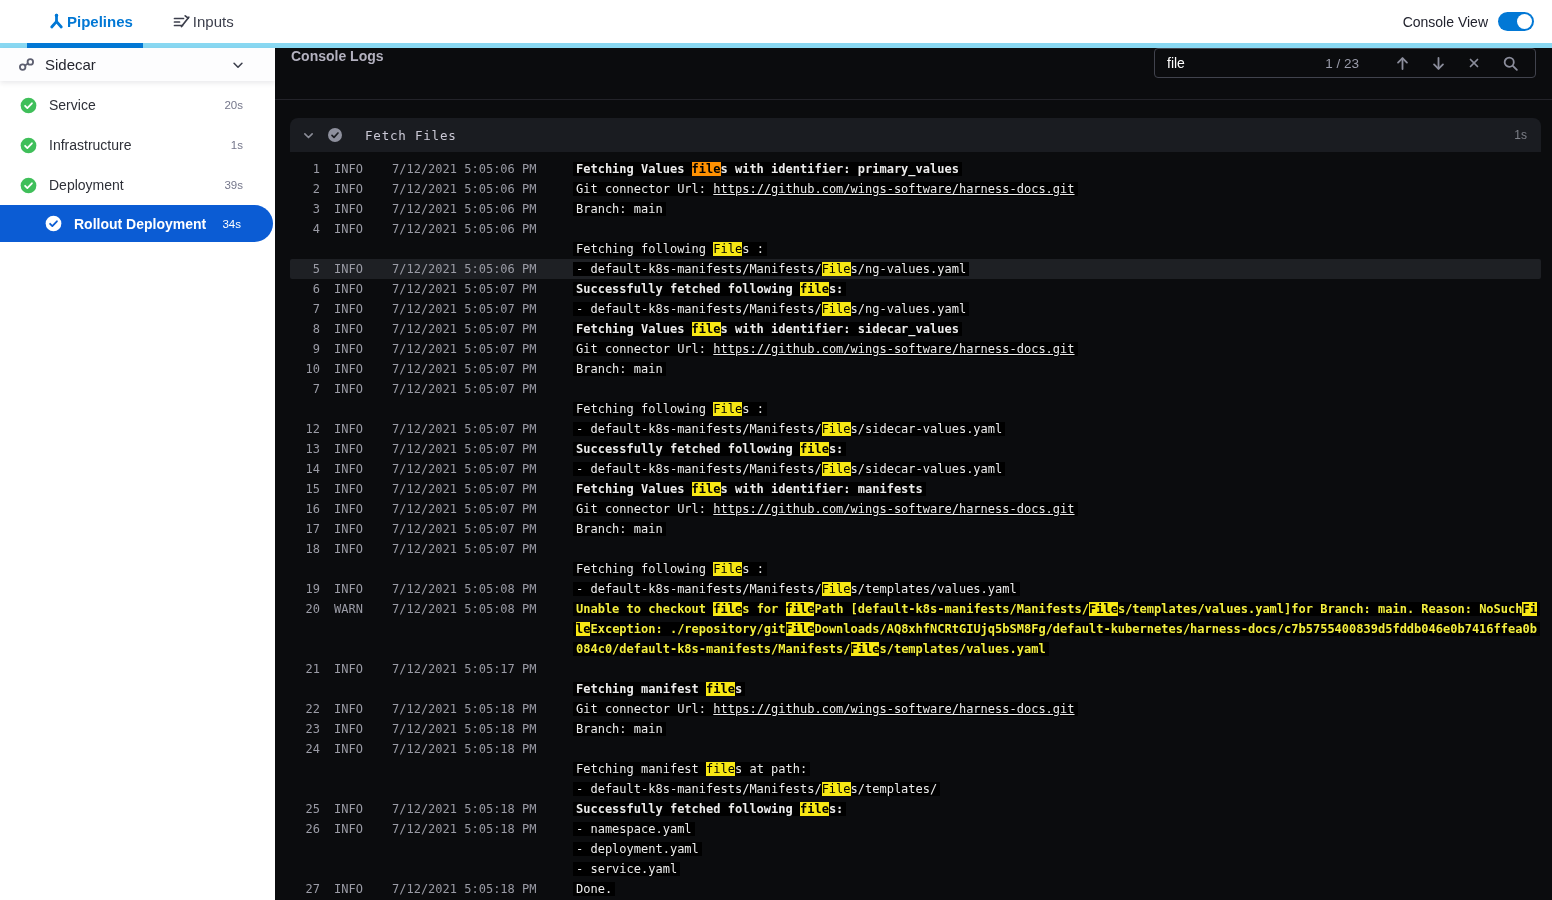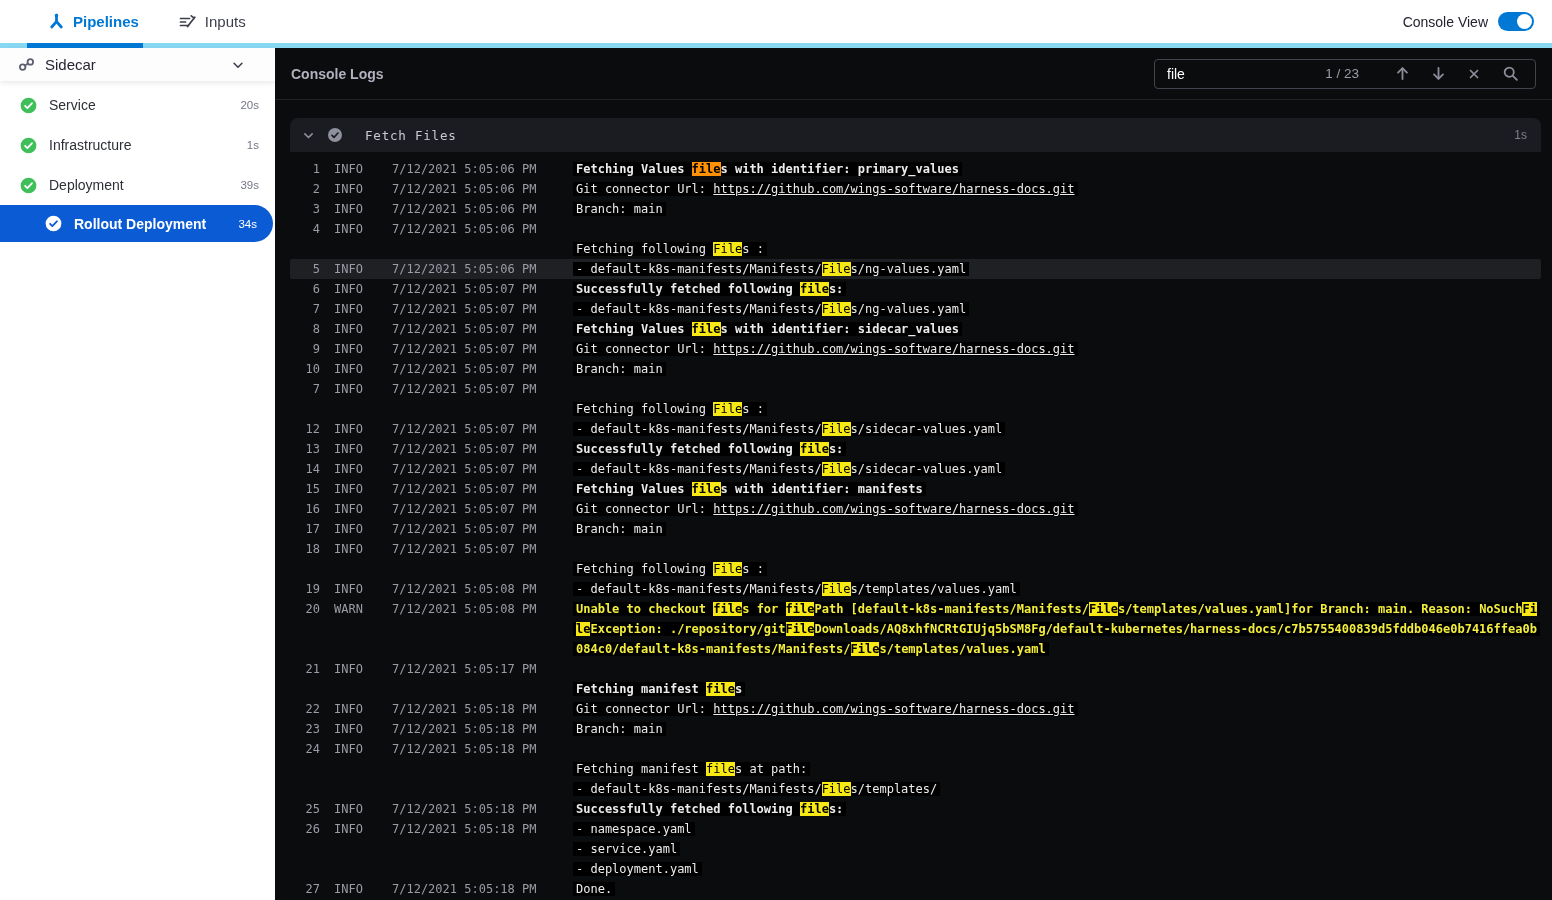--- a/index.html
+++ b/index.html
@@ -15,51 +15,51 @@
     --section-bg:#1a1c21;
     --row-selected:#1e2024;
     --dim:#9b9ca6;
   }
   *{box-sizing:border-box;margin:0;padding:0;}
   html,body{width:1552px;height:900px;overflow:hidden;}
   body{font-family:"Liberation Sans",sans-serif;background:#fff;position:relative;}
 
   
   .top-bar{height:43px;background:#fff;display:flex;align-items:center;padding-left:48px;position:relative;}
-  .tab{display:flex;align-items:center;gap:8px;margin-right:40px;font-size:15px;cursor:pointer;text-align:center;}
+  .tab{display:flex;align-items:center;gap:2px;margin-right:40px;font-size:15px;cursor:pointer;text-align:center;}
   .tab .tab-label{color:#3c3f4c;font-weight:500;}
   .tab.active .tab-label{color:var(--accent);font-weight:600;}
   .topbar-right{margin-left:auto;display:flex;align-items:center;gap:10px;padding-right:18px;}
   .console-view-label{font-size:14px;color:#22232e;}
   .toggle{width:36px;height:19px;border-radius:10px;background:var(--accent);position:relative;cursor:pointer;}
   .toggle .knob{position:absolute;right:2px;top:2px;width:15px;height:15px;border-radius:50%;background:#fff;}
   .accent-strip{height:5px;background:var(--cyan);position:relative;}
   .accent-strip .active-seg{position:absolute;left:27px;top:0;width:116px;height:5px;background:var(--accent);}
 
   
   .app-body{display:flex;height:852px;}
 
   
   .sidebar{width:275px;background:#fff;flex:none;display:flex;flex-direction:column;}
   .pipeline-header{height:33px;display:flex;align-items:center;padding:0 30px 0 18px;background:#fdfdfe;
     box-shadow:0 2px 5px rgba(40,41,61,.10);position:relative;z-index:2;}
   .pipeline-name{font-size:15px;color:#25262f;font-weight:500;margin-left:10px;flex:1;}
   .stages{padding-top:4px;}
-  .stage-row{height:40px;display:flex;align-items:center;padding:0 16px 0 20px;cursor:pointer;}
+  .stage-row{height:40px;display:flex;align-items:center;padding:0 32px 0 20px;cursor:pointer;}
   .stage-row .stage-label{font-size:14px;color:#2e3038;margin-left:12px;flex:1;}
   .stage-row .stage-duration{font-size:11.5px;color:#74768a;}
   .stage-row.selected{height:37px;background:var(--stage-selected);border-radius:0 19px 19px 0;
     padding-left:45px;margin-right:2px;}
   .stage-row.selected .stage-label{color:#fff;font-weight:600;}
   .stage-row.selected .stage-duration{color:#fff;}
   .stage-icon{display:flex;align-items:center;}
 
   
   .console{flex:1;background:var(--console-bg);display:flex;flex-direction:column;min-width:0;}
-  .console-header{height:52px;flex:none;display:flex;align-items:center;padding:0 16px;
+  .console-header{height:52px;flex:none;display:flex;align-items:flex-start;padding:0 16px;
     border-bottom:1px solid #232329;}
   .console-title{font-size:14px;font-weight:700;color:#b3b1bf;}
   .search-box{margin-left:auto;width:382px;height:30px;border:1px solid #41434d;border-radius:4px;
     display:flex;align-items:center;padding:0 12px;gap:10px;background:transparent;}
   .search-input{flex:1;background:transparent;border:none;outline:none;color:#fff;font-size:14px;
     font-family:"Liberation Sans",sans-serif;min-width:0;}
   .match-count{color:#9a9caa;font-size:13.5px;white-space:nowrap;margin-right:20px;}
   .search-btn{display:flex;align-items:center;justify-content:center;width:26px;height:26px;cursor:pointer;}
 
   
@@ -437,27 +437,27 @@
           <div class="log-row">
             <span class="cell-num">26</span>
             <span class="cell-level">INFO</span>
             <span class="cell-time">7/12/2021 5:05:18 PM</span>
             <span class="cell-msg"><span class="chip">- namespace.yaml</span></span>
           </div>
           <div class="log-row">
             <span class="cell-num"></span>
             <span class="cell-level"></span>
             <span class="cell-time"></span>
+            <span class="cell-msg"><span class="chip">- deployment.yaml</span></span>
+          </div>
+          <div class="log-row">
+            <span class="cell-num"></span>
+            <span class="cell-level"></span>
+            <span class="cell-time"></span>
             <span class="cell-msg"><span class="chip">- service.yaml</span></span>
-          </div>
-          <div class="log-row">
-            <span class="cell-num"></span>
-            <span class="cell-level"></span>
-            <span class="cell-time"></span>
-            <span class="cell-msg"><span class="chip">- deployment.yaml</span></span>
           </div>
           <div class="log-row">
             <span class="cell-num">27</span>
             <span class="cell-level">INFO</span>
             <span class="cell-time">7/12/2021 5:05:18 PM</span>
             <span class="cell-msg"><span class="chip">Done.</span></span>
           </div>
         </div>
     </div>
   </div>

